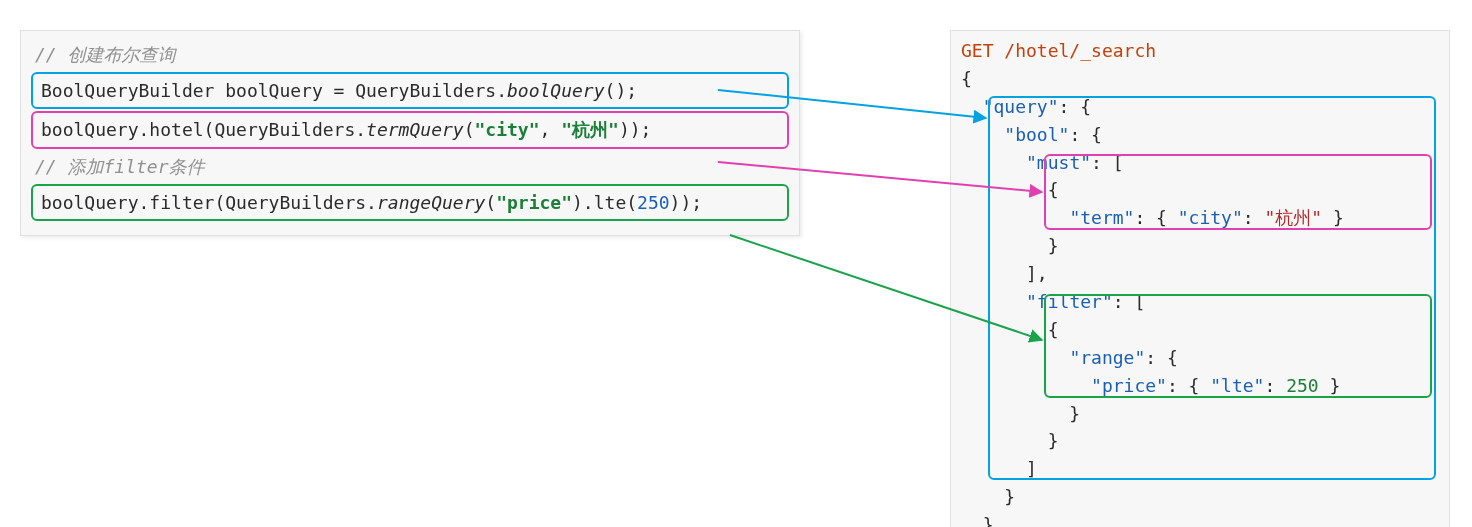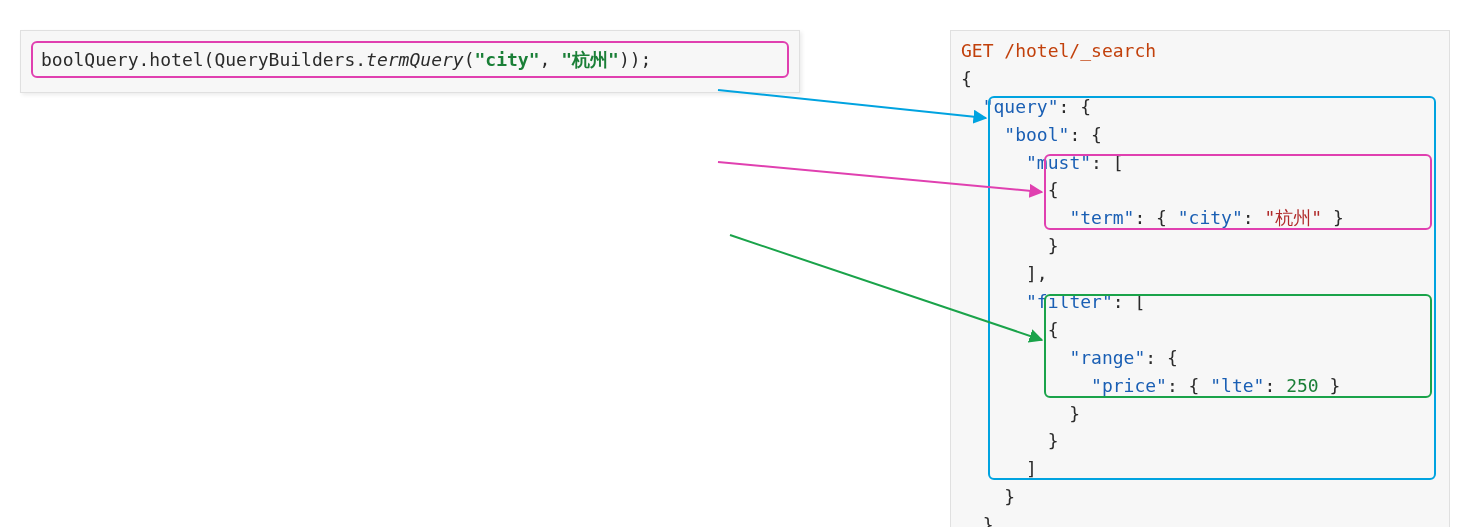--- a/index.html
+++ b/index.html
@@ -86,25 +86,33 @@
     position: absolute;
     left: 0; top: 0;
     width: 1472px; height: 527px;
     pointer-events: none;
   }
 </style>
 </head>
 <body>
 
 <div class="left-panel">
+  <div class="comment">// 创建布尔查询</div>
+  <div class="code-line box-blue">
+    <span>BoolQueryBuilder boolQuery = QueryBuilders.</span><span class="jital">boolQuery</span><span>();</span>
+  </div>
 
   <div class="code-line box-magenta">
     <span>boolQuery.hotel(QueryBuilders.</span><span class="jital">termQuery</span><span>(</span><span class="jstr">"city"</span><span>, </span><span class="jstr">"杭州"</span><span>));</span>
   </div>
 
+  <div class="comment">// 添加filter条件</div>
+  <div class="code-line box-green">
+    <span>boolQuery.filter(QueryBuilders.</span><span class="jital">rangeQuery</span><span>(</span><span class="jstr">"price"</span><span>).lte(</span><span class="jnum">250</span><span>));</span>
+  </div>
 </div>
 
 <div class="right-panel">
 <pre class="json"><span class="jget">GET /hotel/_search</span>
 <span>{</span>
 <span>  </span><span class="jkey">"query"</span><span>: {</span>
 <span>    </span><span class="jkey">"bool"</span><span>: {</span>
 <span>      </span><span class="jkey">"must"</span><span>: [</span>
 <span>        {</span>
 <span>          </span><span class="jkey">"term"</span><span>: { </span><span class="jkey">"city"</span><span>: </span><span class="jstrv">"杭州"</span><span> }</span>

